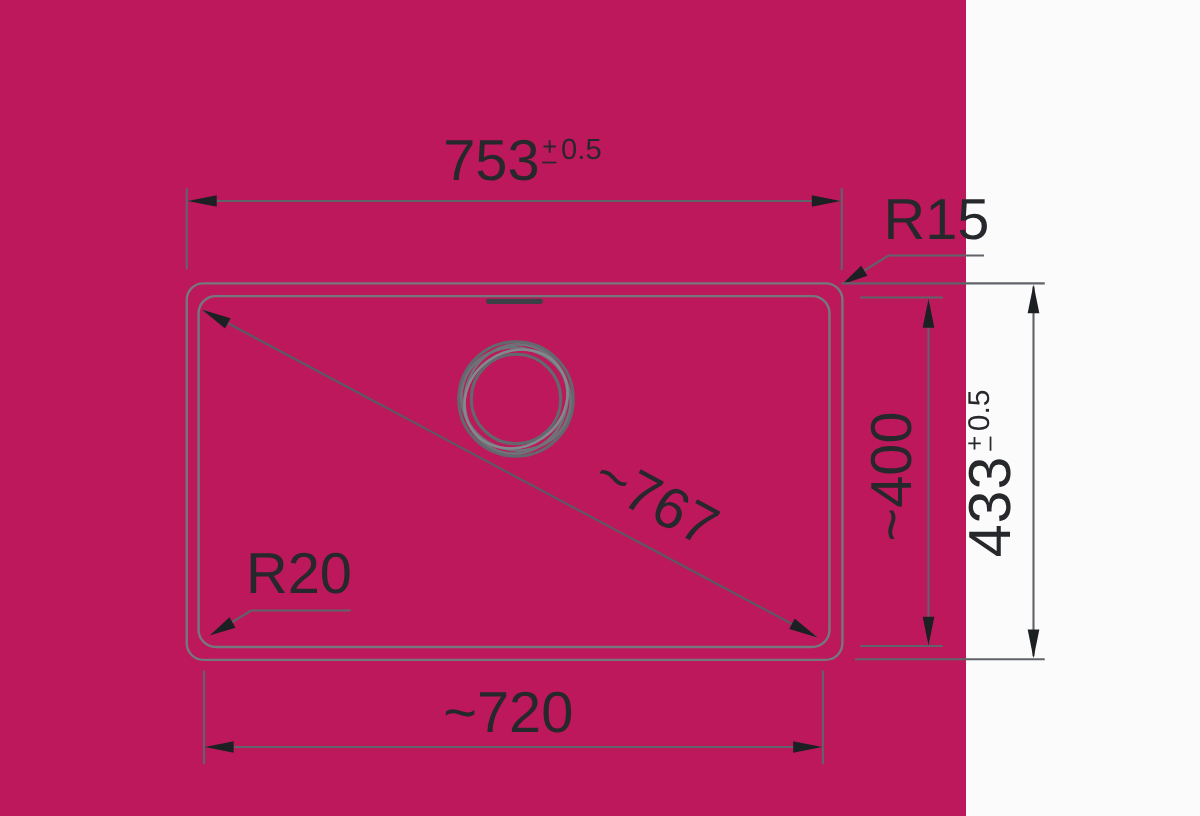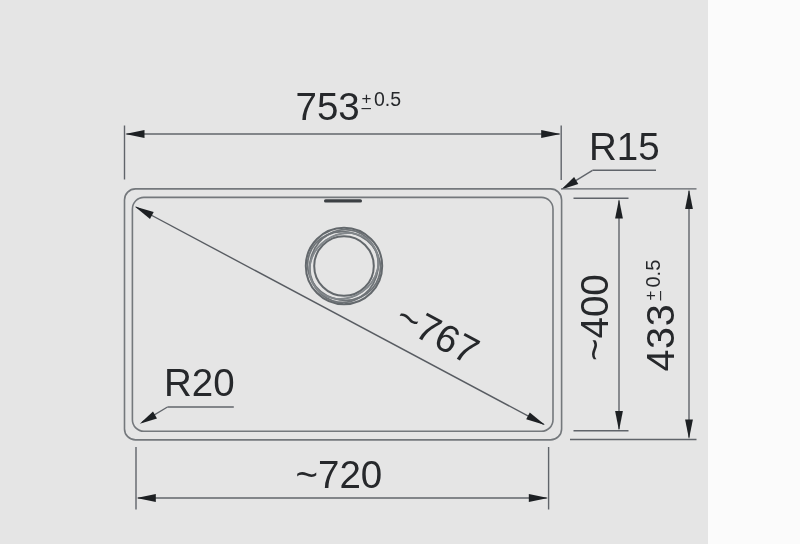--- a/index.html
+++ b/index.html
@@ -1,16 +1,16 @@
 <!DOCTYPE html>
 <html><head>
 <meta charset="utf-8">
 <style>
   html,body{margin:0;padding:0;background:#fbfbfb;}
-  #page{width:708px;height:544px;position:relative;background:#e5e5e5;}
+  #page{width:644px;height:544px;position:relative;background:#be185d;}
   svg{display:block;transform:translateZ(0);will-change:transform;}
   text{font-family:"Liberation Sans", sans-serif;fill:#26282b;}
 </style>
 </head>
 <body>
 <div id="page">
 <svg width="800" height="544" viewBox="0 0 800 544">
 
   <rect x="124.5" y="188.9" width="437.1" height="251" rx="11" ry="11" fill="none" stroke="#74787c" stroke-width="1.6"></rect>
   <rect x="132.4" y="197.4" width="420.6" height="233.9" rx="11.5" ry="11.5" fill="none" stroke="#74787c" stroke-width="1.6"></rect>

